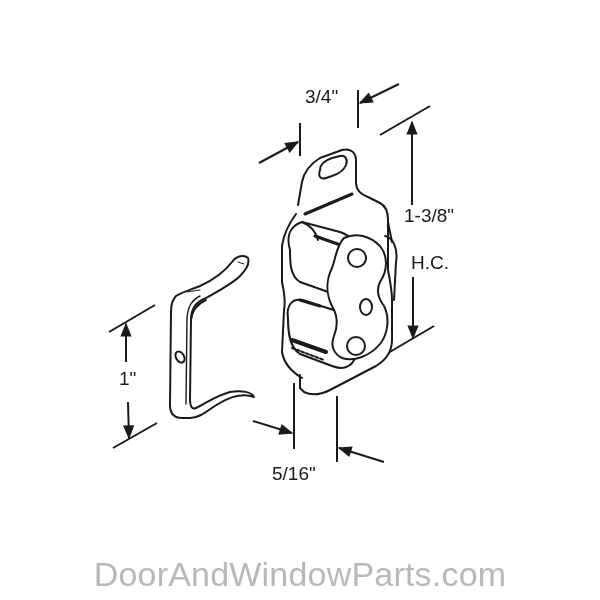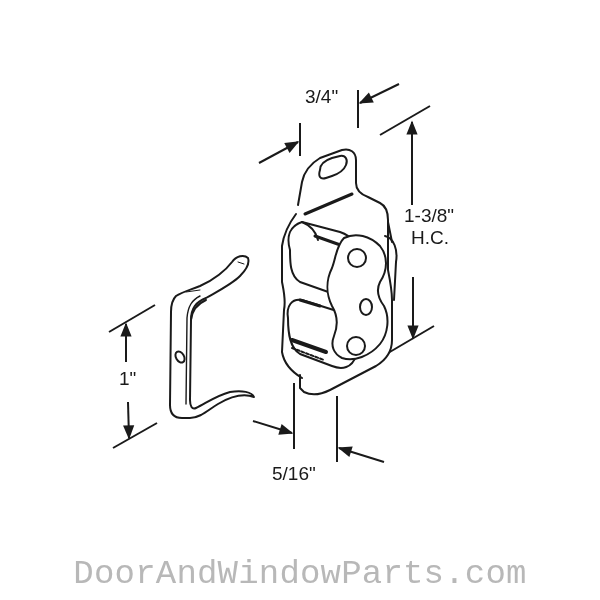--- a/index.html
+++ b/index.html
@@ -10,21 +10,21 @@
       font-family: "Liberation Sans", sans-serif;
       font-size: 19px;
       color: #1a1a1a;
       white-space: nowrap;
       line-height: 1;
     }
     .watermark {
       position: absolute;
       left: 0; width: 600px; top: 557px;
       text-align: center;
-      font-family: Liberation Mono, monospace;
+      font-family: Liberation Sans, sans-serif;
       font-size: 34px;
       color: #b8b8b8;
       letter-spacing: 0.2px;
       line-height: 1;
     }
   </style>
 </head>
 <body>
 
 <svg class="canvas" viewBox="0 0 600 600" xmlns="http://www.w3.org/2000/svg">
@@ -117,17 +117,17 @@
     <ellipse cx="366" cy="307" rx="6" ry="8"></ellipse>
     <circle cx="356" cy="346" r="9"></circle>
 
     <path d="M385,236 C394,238 398,250 396,262 L394,300" fill="none"></path>
     <path d="M388,222 L392,242" fill="none"></path>
   </g>
 </svg>
 
 <div class="dim-label" style="left:305px; top:87px;">3/4"</div>
 <div class="dim-label" style="left:404px; top:206px;">1-3/8"</div>
-<div class="dim-label" style="left:411px; top:228px;">H.C.</div>
+<div class="dim-label" style="left:411px; top:253px;">H.C.</div>
 <div class="dim-label" style="left:119px; top:369px;">1"</div>
 <div class="dim-label" style="left:272px; top:464px;">5/16"</div>
 
 <div class="watermark">DoorAndWindowParts.com</div>
 
 </body></html>

